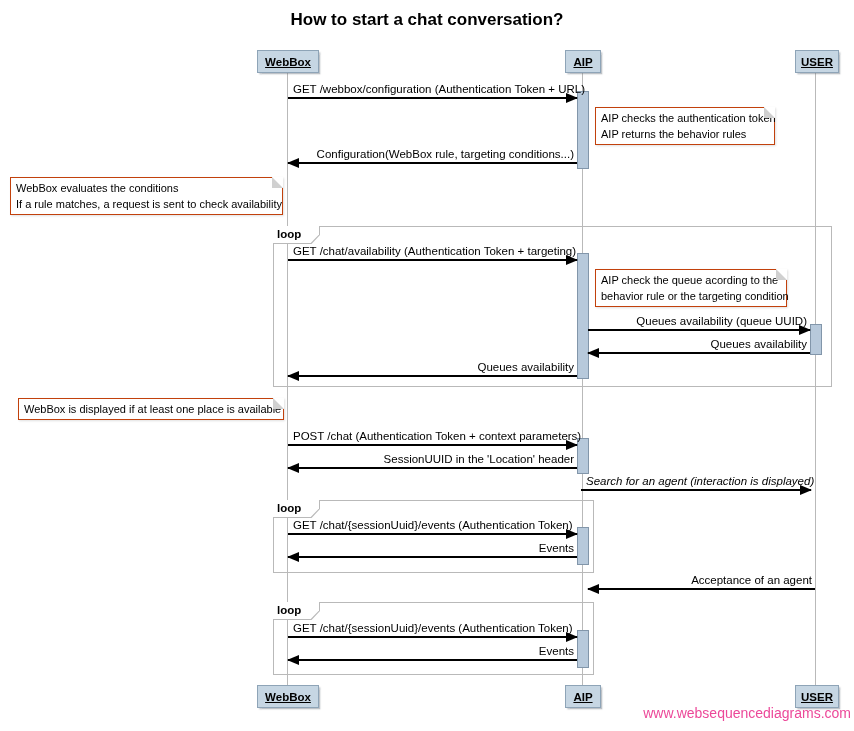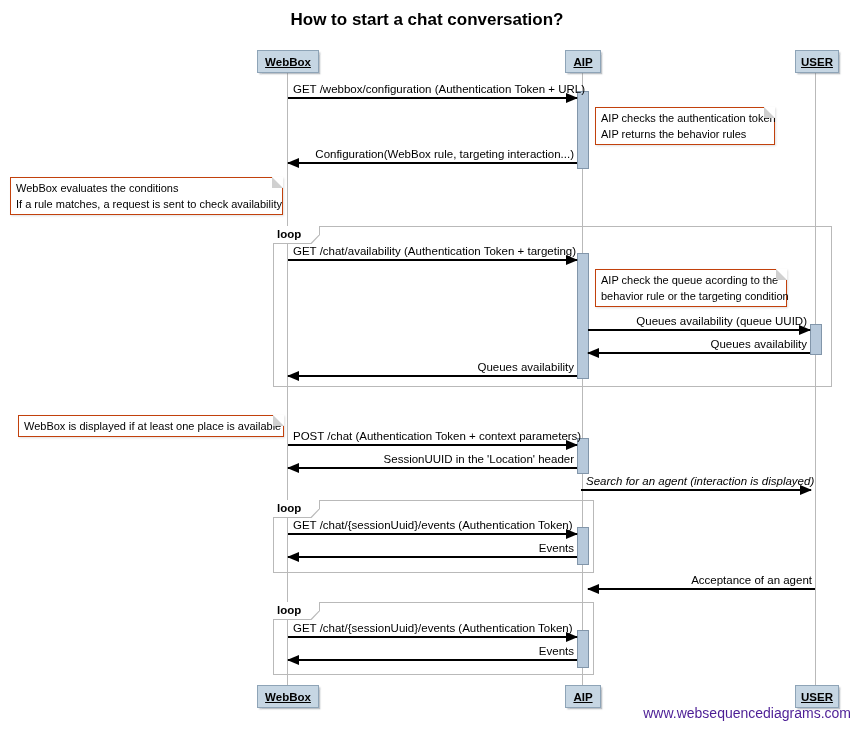--- a/index.html
+++ b/index.html
@@ -48,21 +48,21 @@
     background:#b9b9b9;
     clip-path:polygon(0 0,100% 0,100% 50%,82% 100%,0 100%);
   }
   .loop-tab-inner {
     position:absolute; left:0; top:0; width:46px; height:17px; background:#fff;
     clip-path:polygon(0 0,100% 0,100% 50%,82% 100%,0 100%);
     font-size:11.5px; font-weight:bold; line-height:17px; padding-left:4px;
     box-sizing:border-box;
   }
   .watermark {
-    position:absolute; right:3px; top:705px; font-size:14px; color:#4c1d95;
+    position:absolute; right:3px; top:705px; font-size:14px; color:#ec4899;
   }
 </style>
 </head>
 <body>
 
 <div id="canvas">
 
   <div class="title">How to start a chat conversation?</div>
 
   <div class="lifeline" style="left:287px;"></div>
@@ -112,21 +112,21 @@
   <div class="activation" style="left:577px; top:527px; height:36px;"></div>
   <div class="activation" style="left:577px; top:630px; height:36px;"></div>
 
   <div class="msg ltr" style="left:288px; top:82px;  width:289px;">
     <div class="lbl">GET /webbox/configuration (Authentication Token + URL)</div>
     <div class="line">
         <div class="head"></div>
       </div>
   </div>
   <div class="msg rtl" style="left:288px; top:147px; width:289px;">
-    <div class="lbl">Configuration(WebBox rule, targeting interaction...)</div>
+    <div class="lbl">Configuration(WebBox rule, targeting conditions...)</div>
     <div class="line">
         <div class="head"></div>
       </div>
   </div>
   <div class="msg ltr" style="left:288px; top:244px; width:289px;">
     <div class="lbl">GET /chat/availability (Authentication Token + targeting)</div>
     <div class="line">
         <div class="head"></div>
       </div>
   </div>
@@ -196,17 +196,17 @@
         <div class="head"></div>
       </div>
   </div>
 
   <div class="note" style="left:595px; top:107px; width:168px;">AIP checks the authentication token
 AIP returns the behavior rules</div>
   <div class="note" style="left:595px; top:269px; width:180px;">AIP check the queue acording to the
 behavior rule or the targeting condition</div>
   <div class="note" style="left:10px;  top:177px; width:261px;">WebBox evaluates the conditions
 If a rule matches, a request is sent to check availability</div>
-  <div class="note" style="left:18px;  top:415px; width:254px;">WebBox is displayed if at least one place is available</div>
+  <div class="note" style="left:18px;  top:398px; width:254px;">WebBox is displayed if at least one place is available</div>
 
   <div class="watermark">www.websequencediagrams.com</div>
 
 </div>
 
 </body></html>

